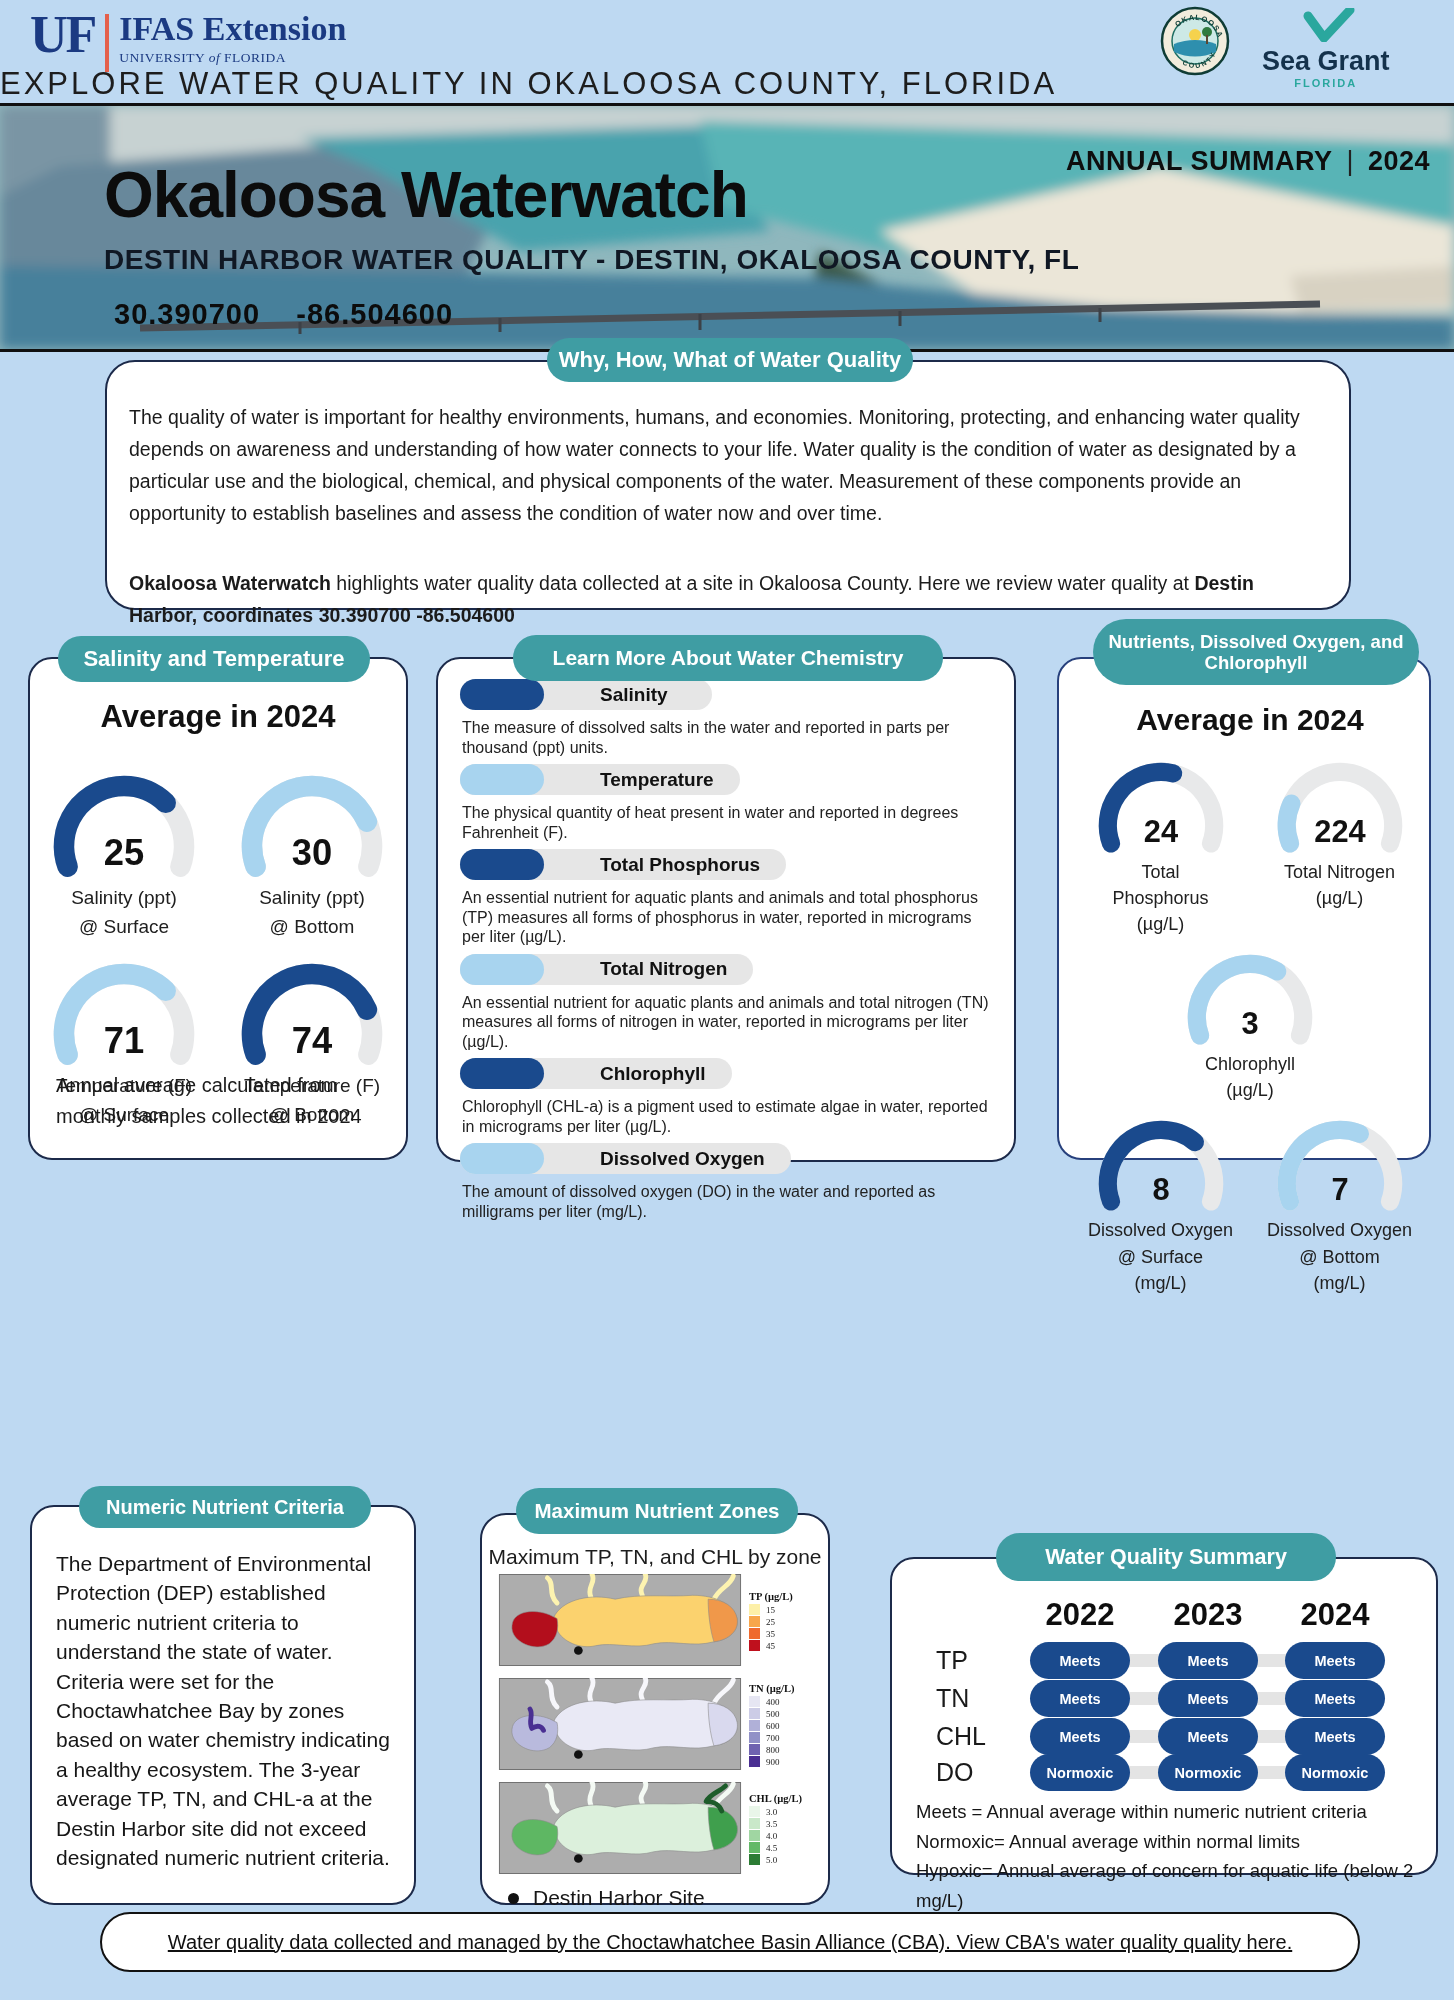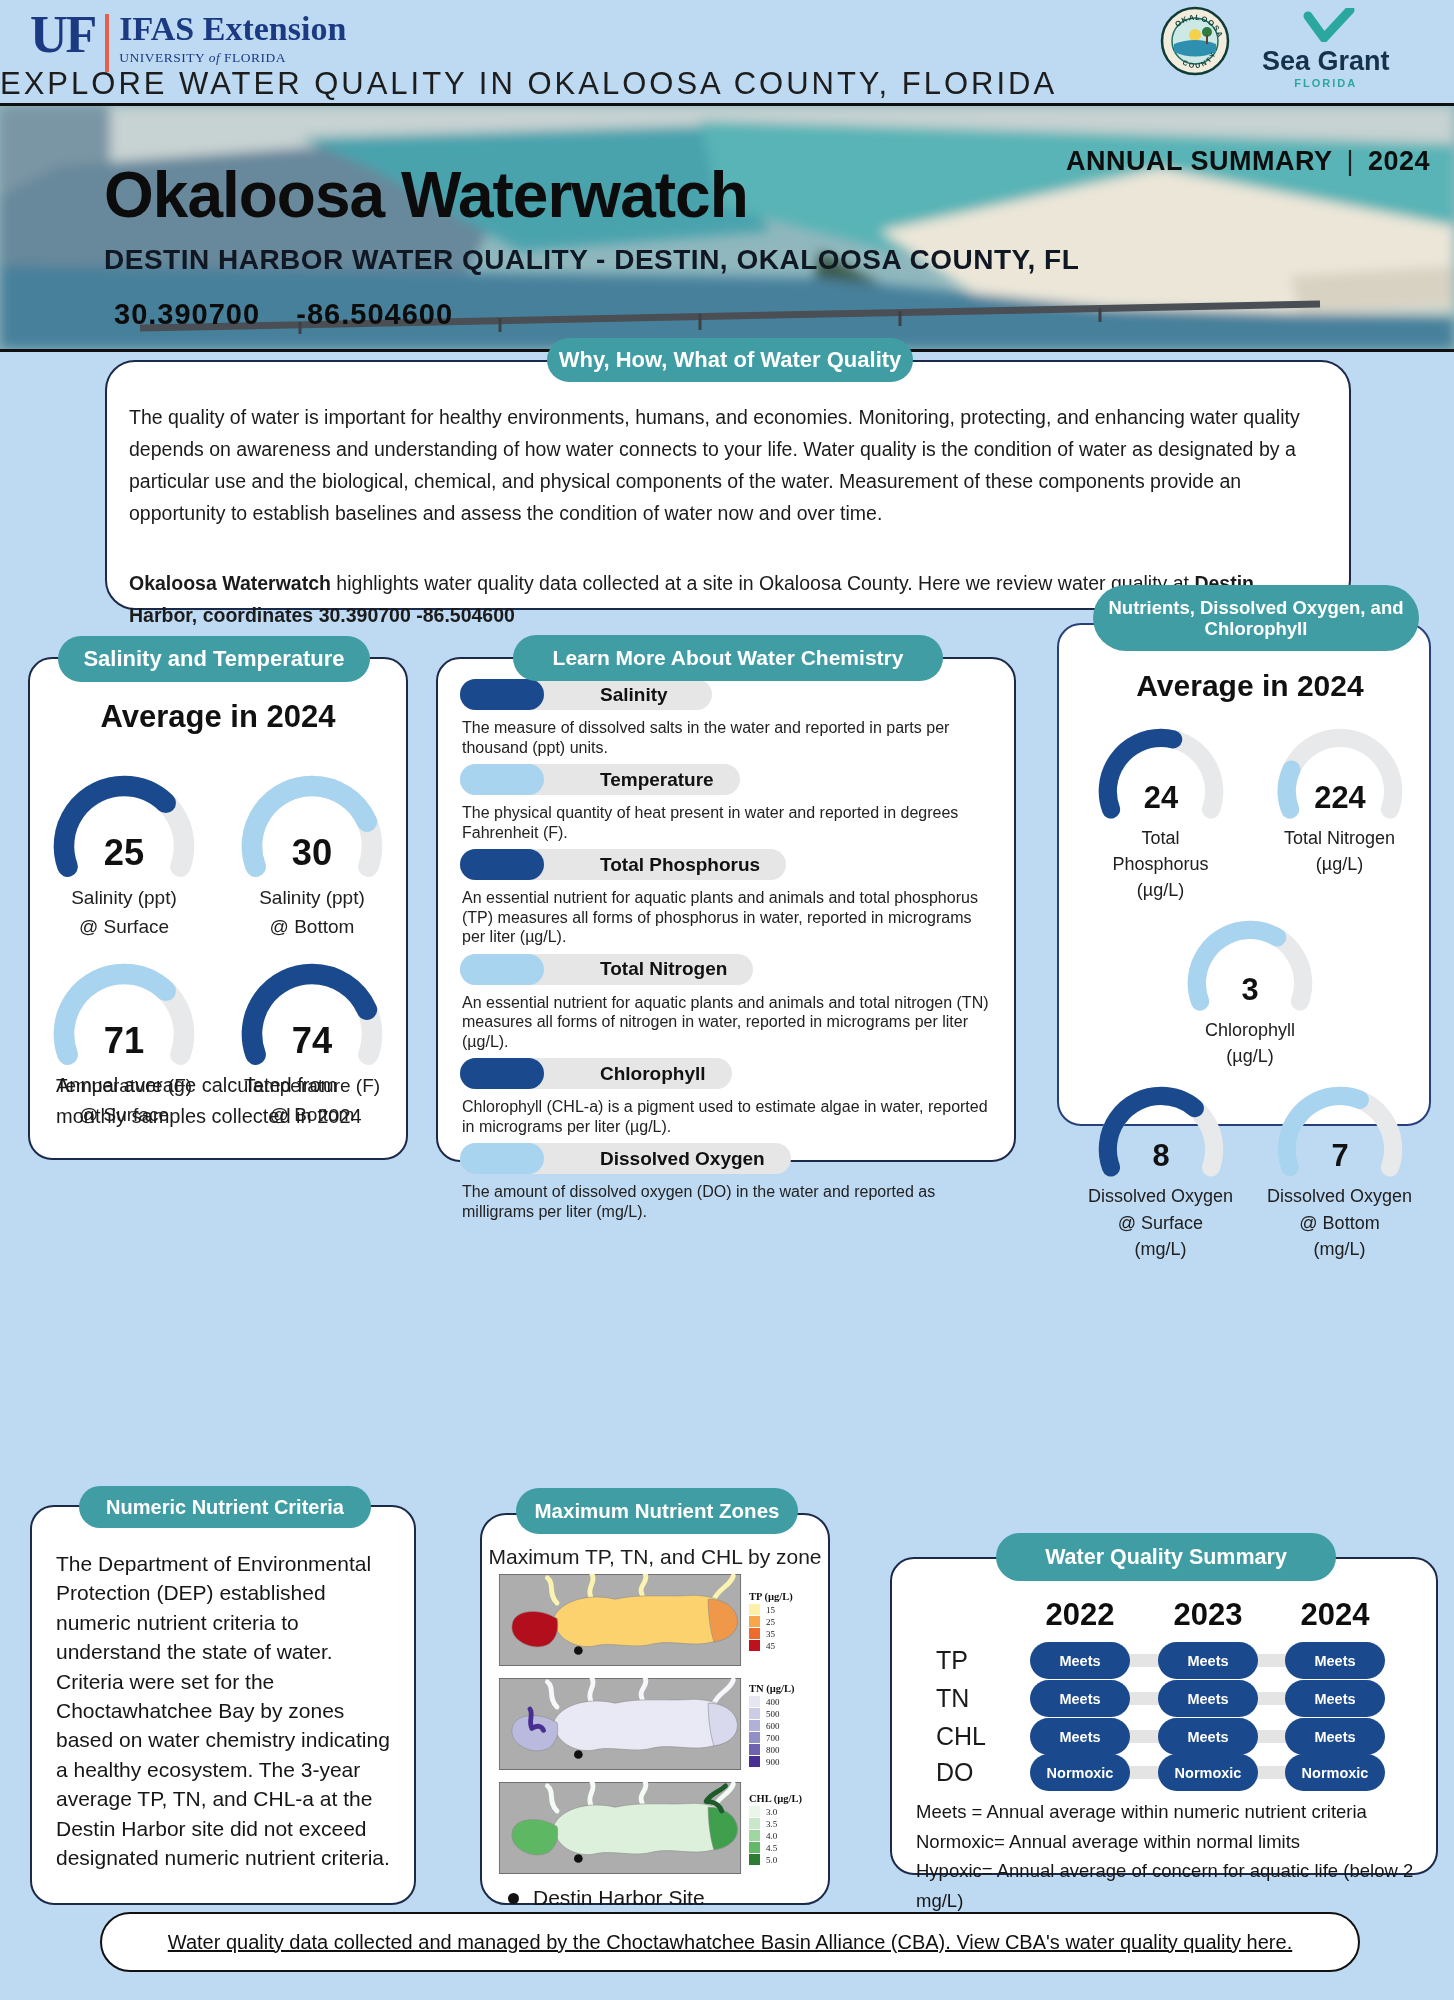--- a/index.html
+++ b/index.html
@@ -55,21 +55,21 @@
 
   .chem-card{left:436px;top:657px;width:580px;height:505px;}
   .chem-pill{width:430px;height:46px;left:75px;top:-24px;font-size:21px;}
   .chem-body{padding:20px 18px 0 22px;}
   .chem-item{margin-bottom:7px;}
   .term-pill{display:inline-flex;align-items:center;background:#e6e6e6;border-radius:999px;height:31px;min-width:252px;padding-right:26px;box-sizing:border-box;gap:40px;}
   .term-chip{width:84px;height:31px;border-radius:999px;margin-right:16px;flex:0 0 auto;}
   .term-text{font-weight:bold;font-size:19px;color:#111;}
   .chem-desc{font-size:16px;line-height:1.22;color:#222;margin:4px 0 0 2px;}
 
-  .nut-card{left:1057px;top:623px;width:374px;height:503px;border-color:#27407c;padding-left:12px;}
+  .nut-card{left:1057px;top:657px;width:374px;height:503px;border-color:#27407c;padding-left:12px;}
   .nut-pill{width:306px;height:66px;left:34px;top:-40px;font-size:18.5px;padding:0 10px;}
   .nut-card .heading{margin-top:44px;font-size:30px;}
   .nut-grid{display:flex;flex-wrap:wrap;justify-content:center;margin-top:8px;}
   .nut-grid .gauge{width:50%;box-sizing:border-box;margin-top:10px;}
   .nut-grid .gauge.full{width:60%;}
   .nut-grid .gauge-label{font-size:18px;line-height:1.45;}
 
   .crit-card{left:30px;top:1505px;width:386px;height:400px;}
   .crit-pill{width:292px;height:42px;left:47px;top:-21px;font-size:20px;}
   .crit-body{padding:42px 20px 0 24px;font-size:21px;line-height:1.4;color:#161616;}

